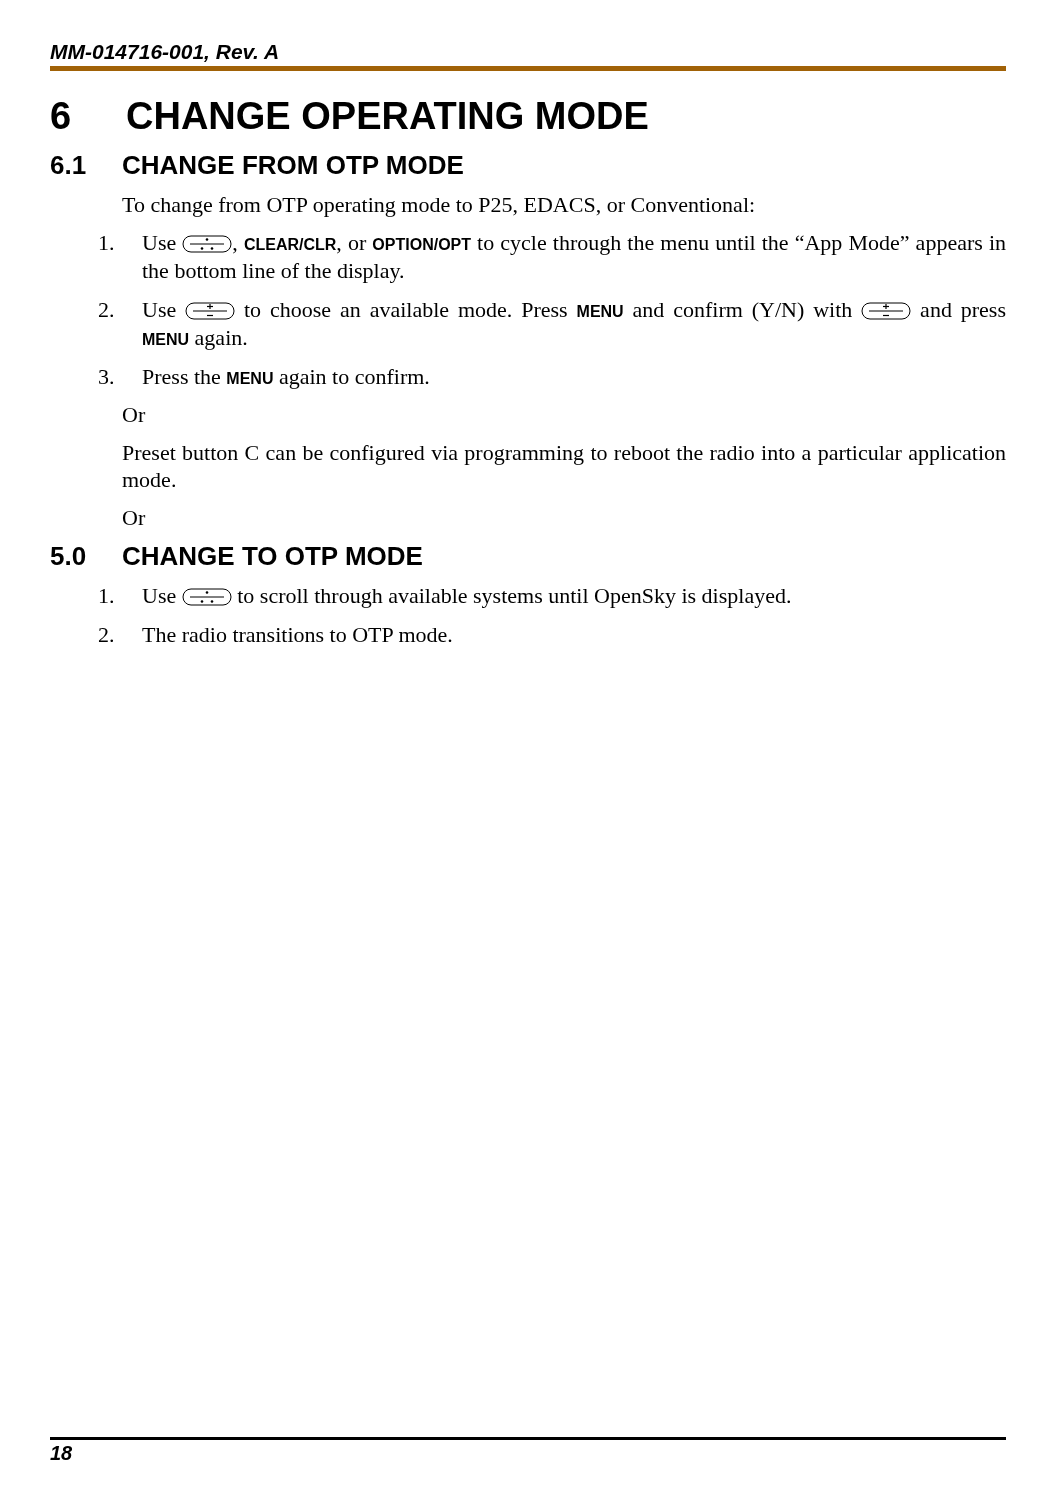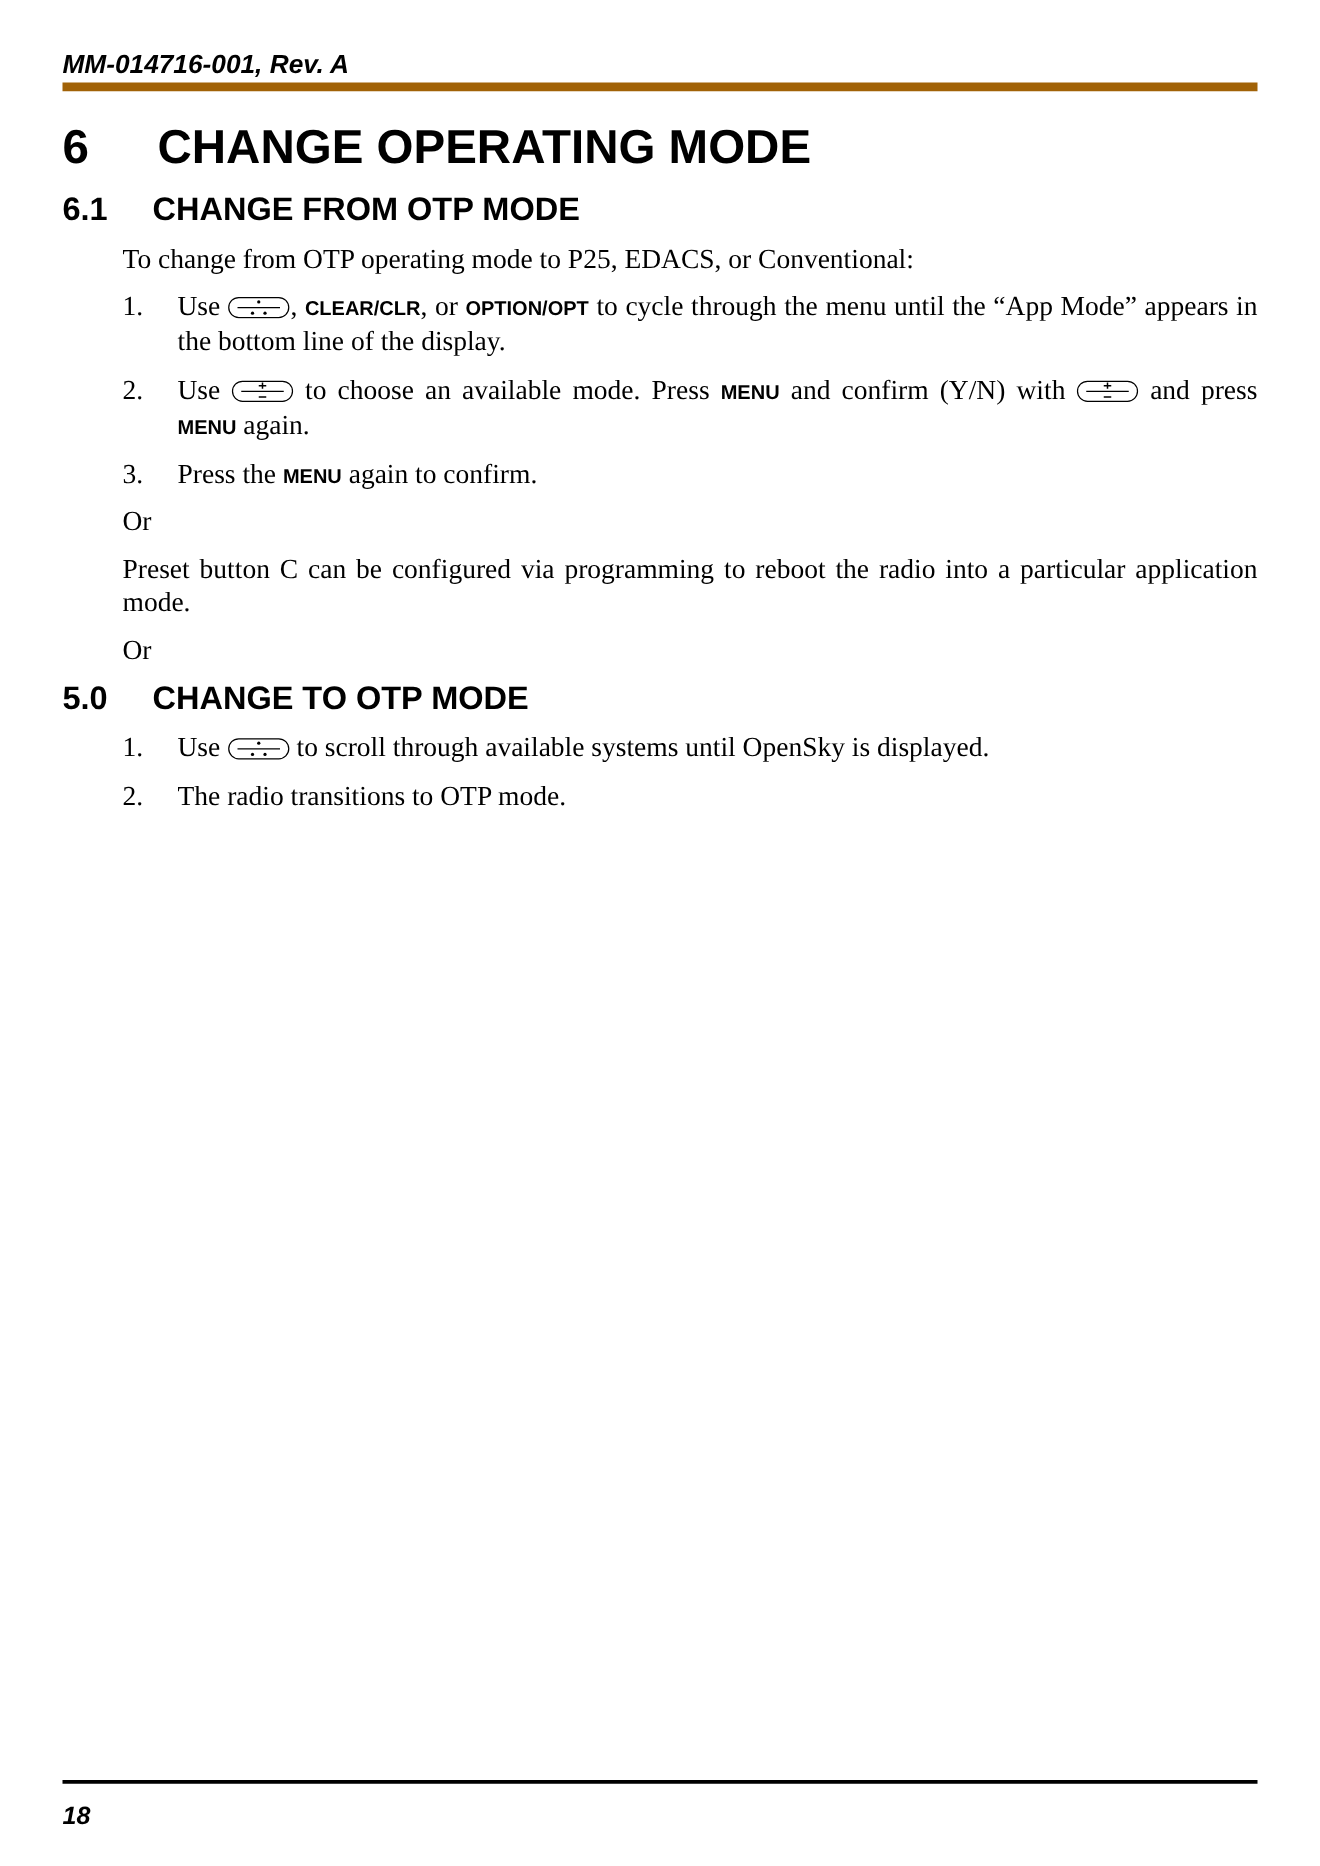--- a/index.html
+++ b/index.html
@@ -14,21 +14,21 @@
       padding: 40px 50px 40px 50px;
       box-sizing: border-box;
       min-height: 1493px;
       position: relative;
     }
     .header-text {
       font-family: Arial, Helvetica, sans-serif;
       font-weight: bold;
       font-style: italic;
       font-size: 21px;
-      border-bottom: 7px solid #a16207;
+      border-bottom: 5px solid #a16207;
       padding-bottom: 2px;
     }
     .h1 {
       font-family: Arial, Helvetica, sans-serif;
       font-weight: bold;
       font-size: 38px;
       margin-top: 24px;
       margin-bottom: 12px;
     }
     .h2 {
@@ -45,21 +45,21 @@
     .h2 .num {
       display: inline-block;
       min-width: 72px;
     }
     .body-text {
       font-size: 22px;
       line-height: 1.25;
       text-align: justify;
     }
     .indent {
-      margin-left: 48px;
+      margin-left: 72px;
     }
     .para {
       margin-top: 8px;
       margin-bottom: 10px;
     }
     ol {
       list-style: none;
       padding-left: 0;
       margin: 8px 0 8px 48px;
     }
@@ -84,21 +84,21 @@
     .page-num {
       position: absolute;
       bottom: 28px;
       left: 50px;
       font-family: Arial, Helvetica, sans-serif;
       font-weight: bold;
       font-style: italic;
       font-size: 20px;
       border-top: 3px solid #000;
       width: calc(100% - 100px);
-      padding-top: 15px;
+      padding-top: 2px;
     }
     svg.btn-icon {
       display: inline-block;
       vertical-align: -3px;
       height: 18px;
       width: 50px;
     }
   </style>
 </head>
 <body>

